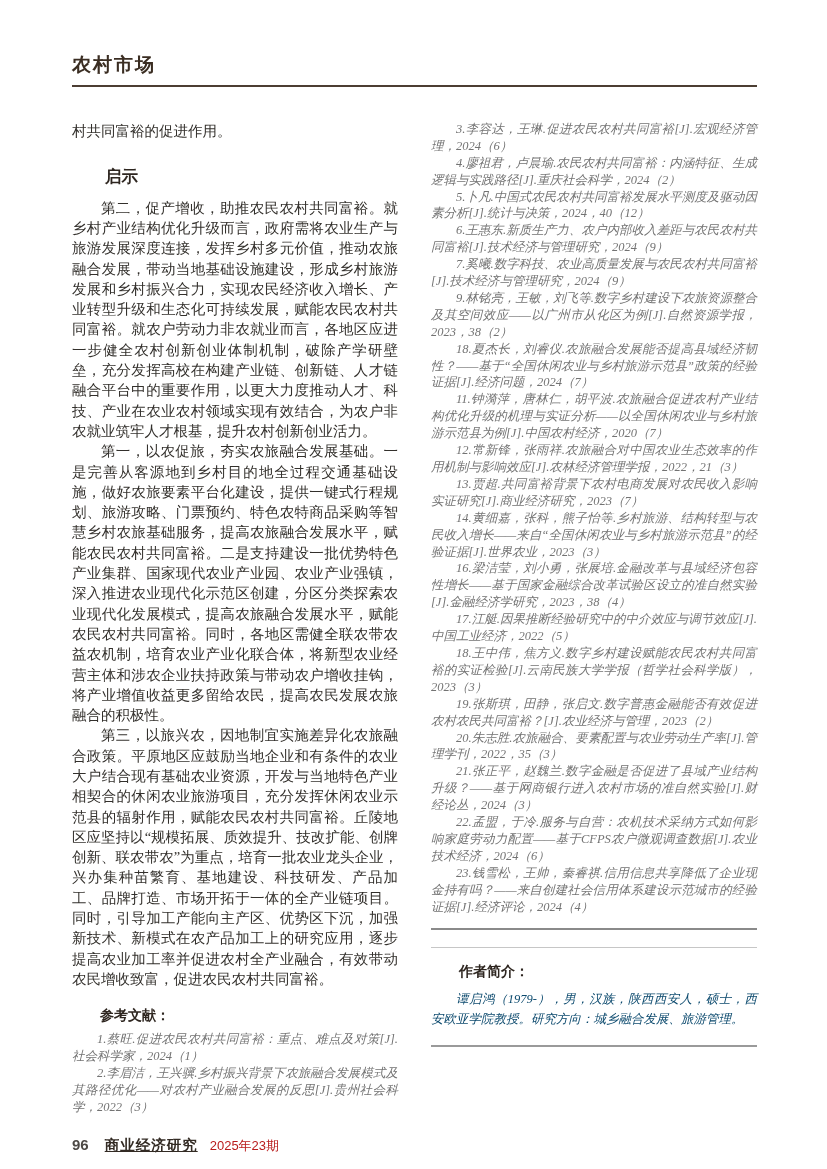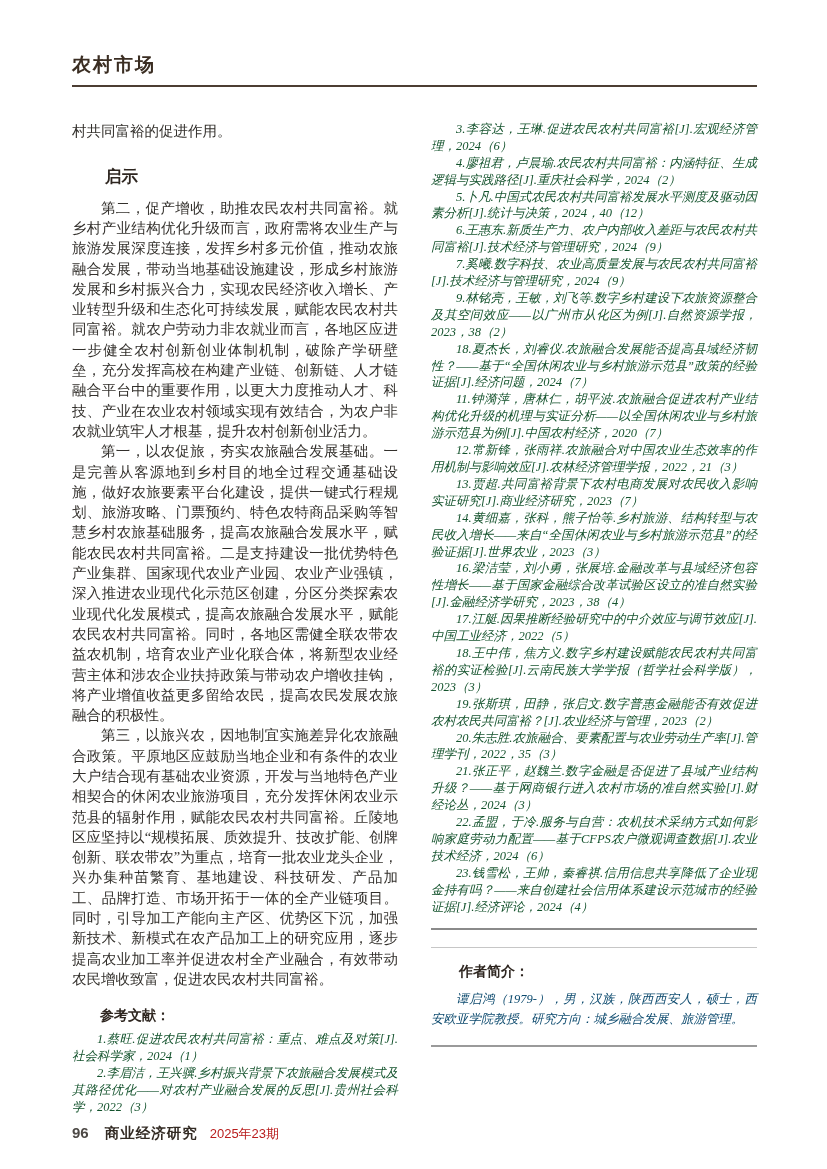--- a/index.html
+++ b/index.html
@@ -36,43 +36,43 @@
   .ref-head,.author-head{
     font-family:"Liberation Sans",sans-serif;
     font-weight:bold;font-size:14px;line-height:1;
     color:#2e2620;margin:19px 0 9px;text-indent:2em;
   }
   .ref{
     font-family:"Liberation Serif",serif;
     font-style:italic;
     font-size:12.5px;line-height:16.9px;
     text-align:justify;text-indent:2em;
-    margin:0;color:#14532d;
+    margin:0;color:#737373;
   }
   
   .author-box{margin-top:13px;}
   .rule-dark{border-top:2px solid #8a8a8a;height:0;}
   .rule-light{border-top:1px solid #c6c6c6;height:0;margin-top:17px;}
   .author-head{margin:16px 0 11px;}
   .author-text{
     font-family:"Liberation Serif",serif;
     font-style:italic;
     font-size:12.5px;line-height:20px;
     text-align:justify;text-indent:2em;
     margin:0 0 16px;color:#0c4a6e;
   }
   .rule-bottom{border-top:2px solid #9a9a9a;height:0;}
   
   .page-footer{
-    position:absolute;left:72px;bottom:26px;
+    position:absolute;left:72px;bottom:14px;
     display:flex;align-items:baseline;
     font-family:"Liberation Sans",sans-serif;color:#3f3b38;
   }
   .pagenum{font-size:15px;font-weight:bold;color:#4c4844;}
-  .journal{font-size:14.5px;font-weight:bold;color:#332b24;margin-left:16px;letter-spacing:1px;}
+  .journal{font-size:14.5px;font-weight:bold;color:#332b24;margin-left:16px;letter-spacing:1px;text-decoration:underline;}
   .issue{font-size:13px;color:#b91c1c;margin-left:12px;}
 </style>
 </head>
 <body>
 
 <div class="page">
 
   <header class="page-header">
     <div class="section-label">农村市场</div>
   </header>

